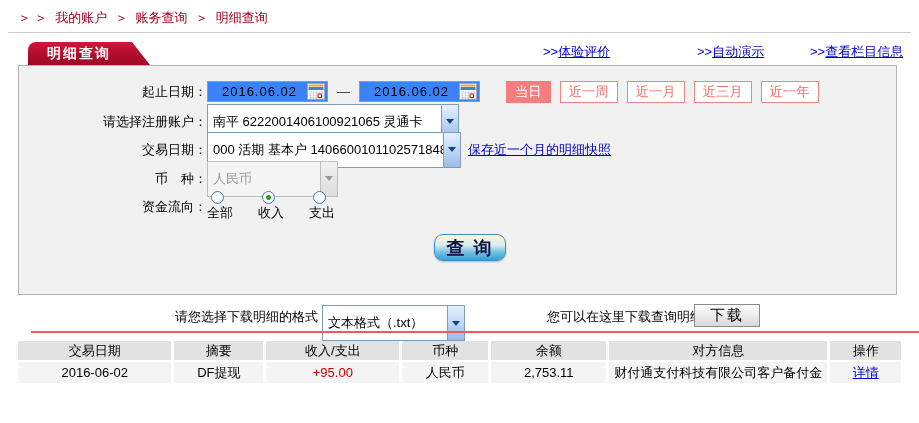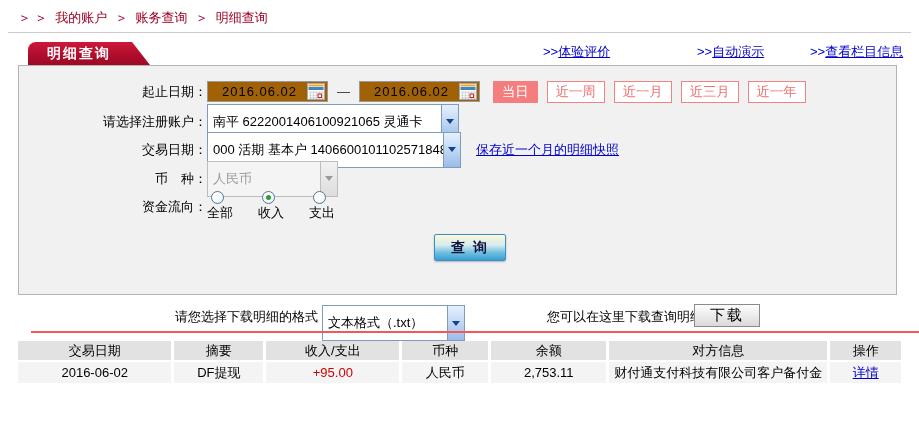--- a/index.html
+++ b/index.html
@@ -23,54 +23,54 @@
   .hlink .lbl { text-decoration:underline; }
   .hlink1 { left:543px; } .hlink2 { left:697px; } .hlink3 { left:810px; }
 
   
   .panel { position:absolute; left:18px; top:65px; width:879px; height:230px;
            background:#f1f1f1; border:1px solid #b3b3b3; }
   .frow { position:absolute; left:0; right:0; display:flex; align-items:center; height:23px; }
   .r1 { top:14px; } .r2 { top:44px; } .r3 { top:72px; } .r4 { top:101px; } .r5 { top:129px; }
   .flabel { width:188px; text-align:right; white-space:nowrap;padding-left:8px; }
 
-  .datebox { width:121px; height:21px; background:#a16207; border:1px solid #9a9a9a;
+  .datebox { width:121px; height:21px; background:#3b82f6; border:1px solid #9a9a9a;
              display:flex; align-items:center; padding:0 2px 0 4px; background-clip:padding-box; }
   .datebox .dval { flex:1; text-align:center; letter-spacing:1px; }
   .dash { margin:0 9px; color:#333; }
 
   .qbtn { height:22px; line-height:20px; padding:0 8px; background:#fff; border:1px solid #f08484;
           color:#ef6e6e; margin-left:9px; cursor:pointer; white-space:nowrap; }
   .qbtn.active { background:#f47d7d; border-color:#f47d7d; color:#fff; }
-  .qbtn.first { margin-left:13px; }
+  .qbtn.first { margin-left:26px; }
 
   .select { height:36px; border:1px solid #7f9db9; background:#fff; display:flex; align-items:center; }
   .select .sval { flex:1; padding:0 5px; white-space:nowrap; overflow:hidden; }
   .select .sarrow { width:17px; align-self:stretch; border-left:1px solid #7f9db9;
                     background:linear-gradient(180deg,#e6f0fd 0%,#bdd5f3 55%,#9abbe8 100%);
                     display:flex; align-items:center; justify-content:center; }
   .tri { width:0; height:0; border-left:4px solid transparent; border-right:4px solid transparent;
          border-top:5px solid #15428b; }
   .w-account { width:252px; } .w-sub { width:254px; } .w-cur { width:131px; } .w-fmt { width:143px; }
   .select.disabled { border-color:#bdbdbd; background:#f4f4f4; color:#9a9a9a; }
   .select.disabled .sarrow { border-left-color:#bdbdbd;
          background:linear-gradient(180deg,#f2f2f2 0%,#dddddd 100%); }
   .select.disabled .tri { border-top-color:#9a9a9a; }
 
   .bluelink { color:#0000cc; text-decoration:underline; white-space:nowrap; }
-  .snap { margin-left:15px; }
+  .snap { margin-left:7px; }
 
   .radio-item { display:flex; align-items:center; margin-right:25px; cursor:pointer;flex-direction:column; }
   .rcirc { width:13px; height:13px; border-radius:50%; border:1px solid #4a7a9c;
            background:radial-gradient(circle at 35% 30%, #ffffff 40%, #dfe9ef); position:relative; margin-right:5px; }
   .rcirc.on::after { content:''; position:absolute; left:3px; top:3px; width:5px; height:5px;
                      border-radius:50%; background:#2f9e2f; }
 
   .query-btn { position:absolute; left:415px; top:168px; width:72px; height:27px;
-               border:1px solid #3c8fc4; border-radius:2px; color:#10123f; font-weight:bold; font-size:14px;
+               border:1px solid #3c8fc4; border-radius:9px; color:#10123f; font-weight:bold; font-size:18px;
                background:linear-gradient(180deg,#fbf8d4 0%,#d9ecee 40%,#6fc0e0 70%,#3a9ed2 100%);
                box-shadow:0 1px 2px rgba(0,0,0,.25); cursor:pointer;
                display:flex; align-items:center; justify-content:center; letter-spacing:2px; }
 
   
   .dl-label { position:absolute; left:175px; top:308px; white-space:nowrap; }
   .dl-select { position:absolute; left:322px; top:305px; }
   .dl-hint { position:absolute; left:547px; top:308px; white-space:nowrap; }
   .dl-btn { position:absolute; left:694px; top:304px; width:66px; height:23px;
             border:1px solid #8a8a8a; background:linear-gradient(180deg,#fefefe,#d9d9d9);

